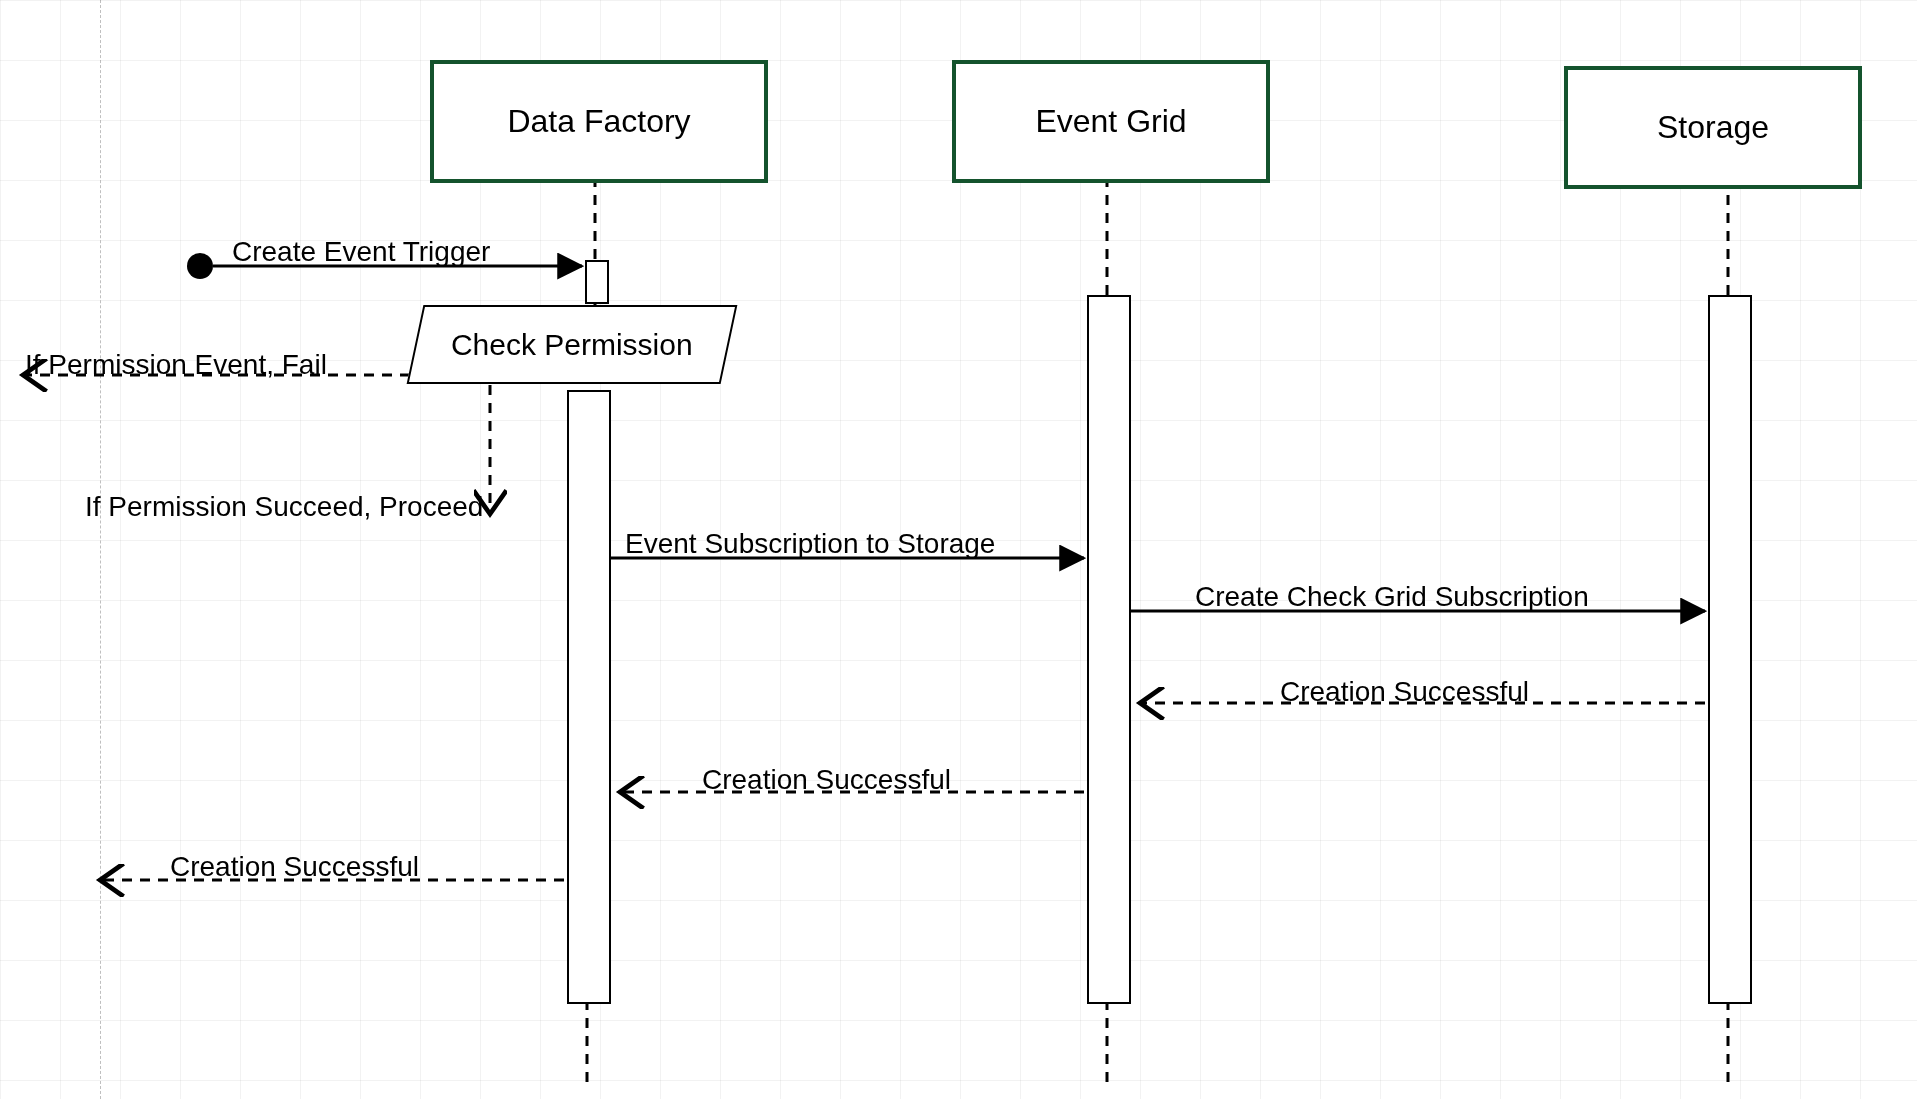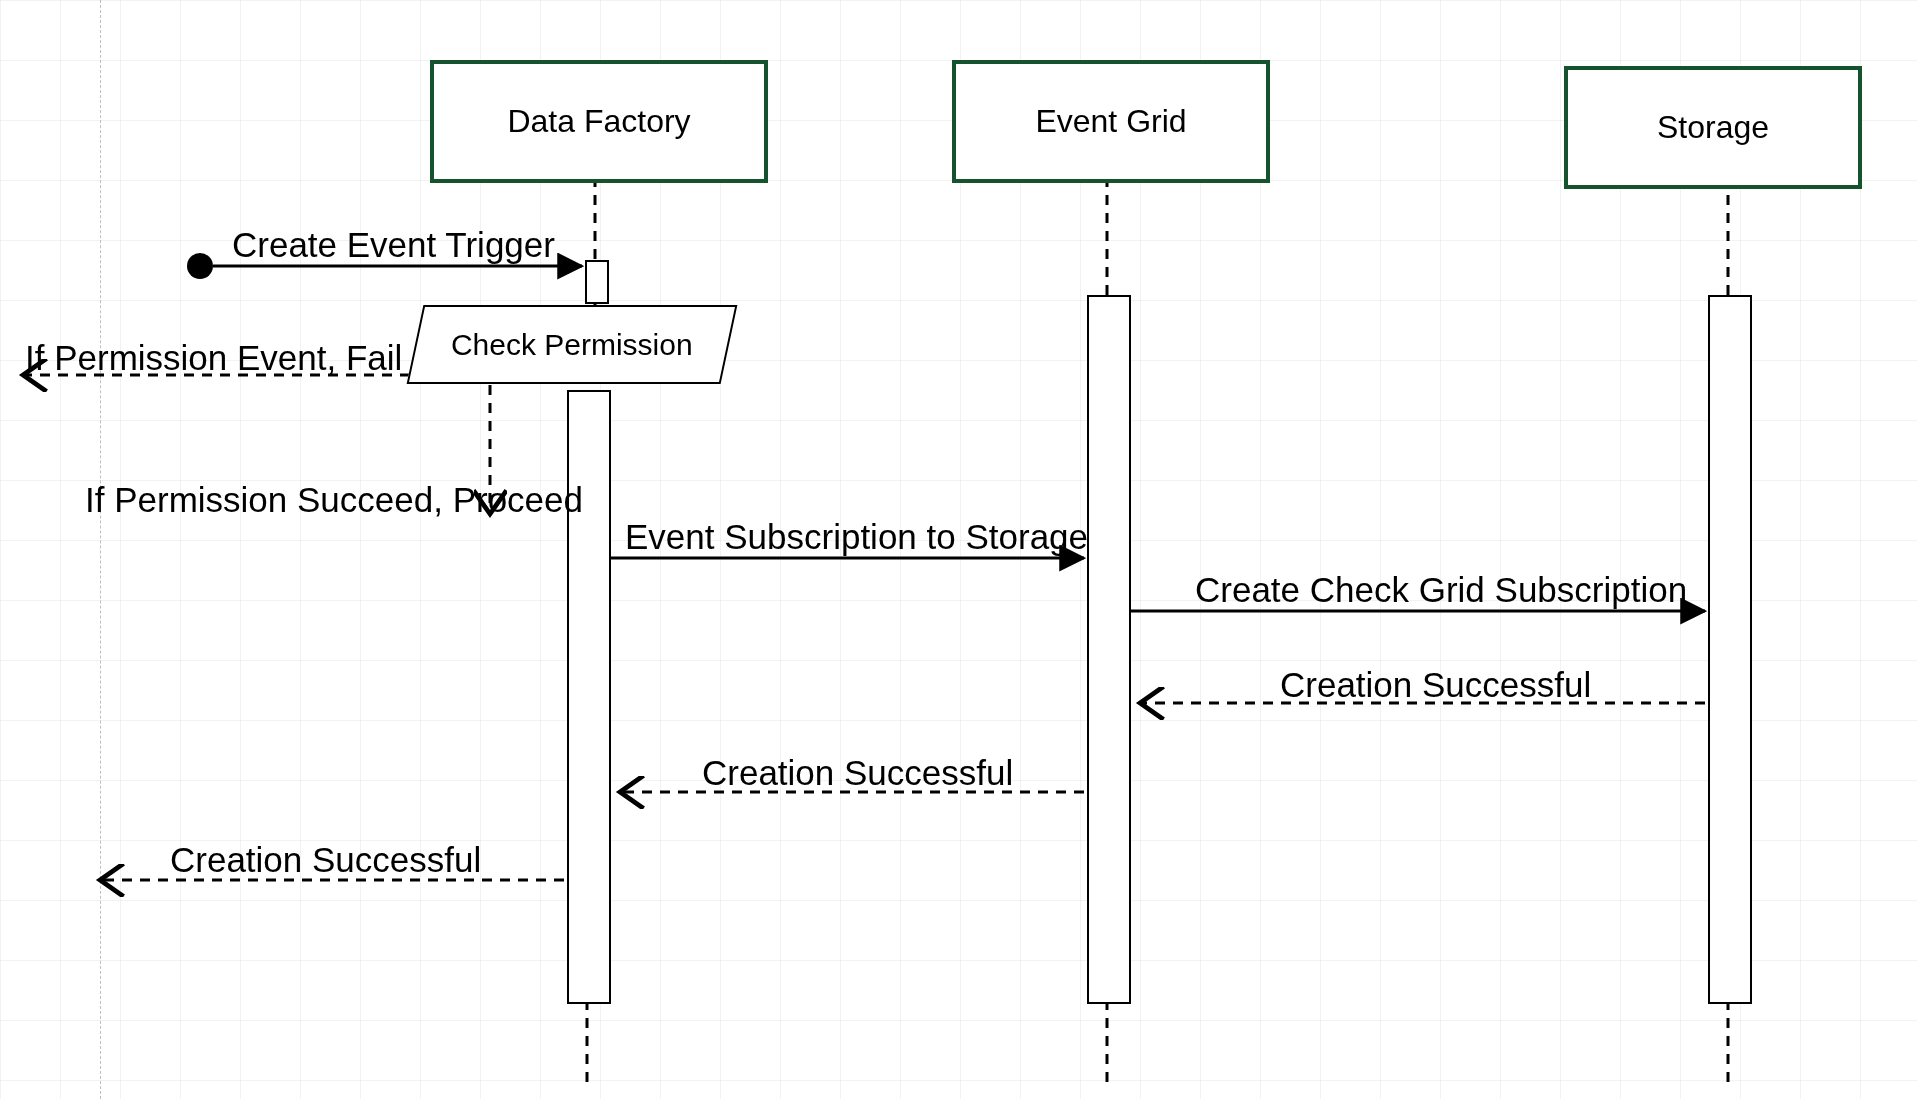--- a/index.html
+++ b/index.html
@@ -60,21 +60,22 @@
     background: #fff;
     border: 2px solid #000;
     z-index: 2;
   }
 
   .msg-label {
     position: absolute;
     background: transparent;
     white-space: nowrap;
     z-index: 3;
-    font-size: 35px;
+    font-size: 28px;
+    margin-top: 11px;
   }
 
   .start-dot {
     position: absolute;
     width: 26px;
     height: 26px;
     border-radius: 50%;
     background: #000;
     z-index: 3;
   }

